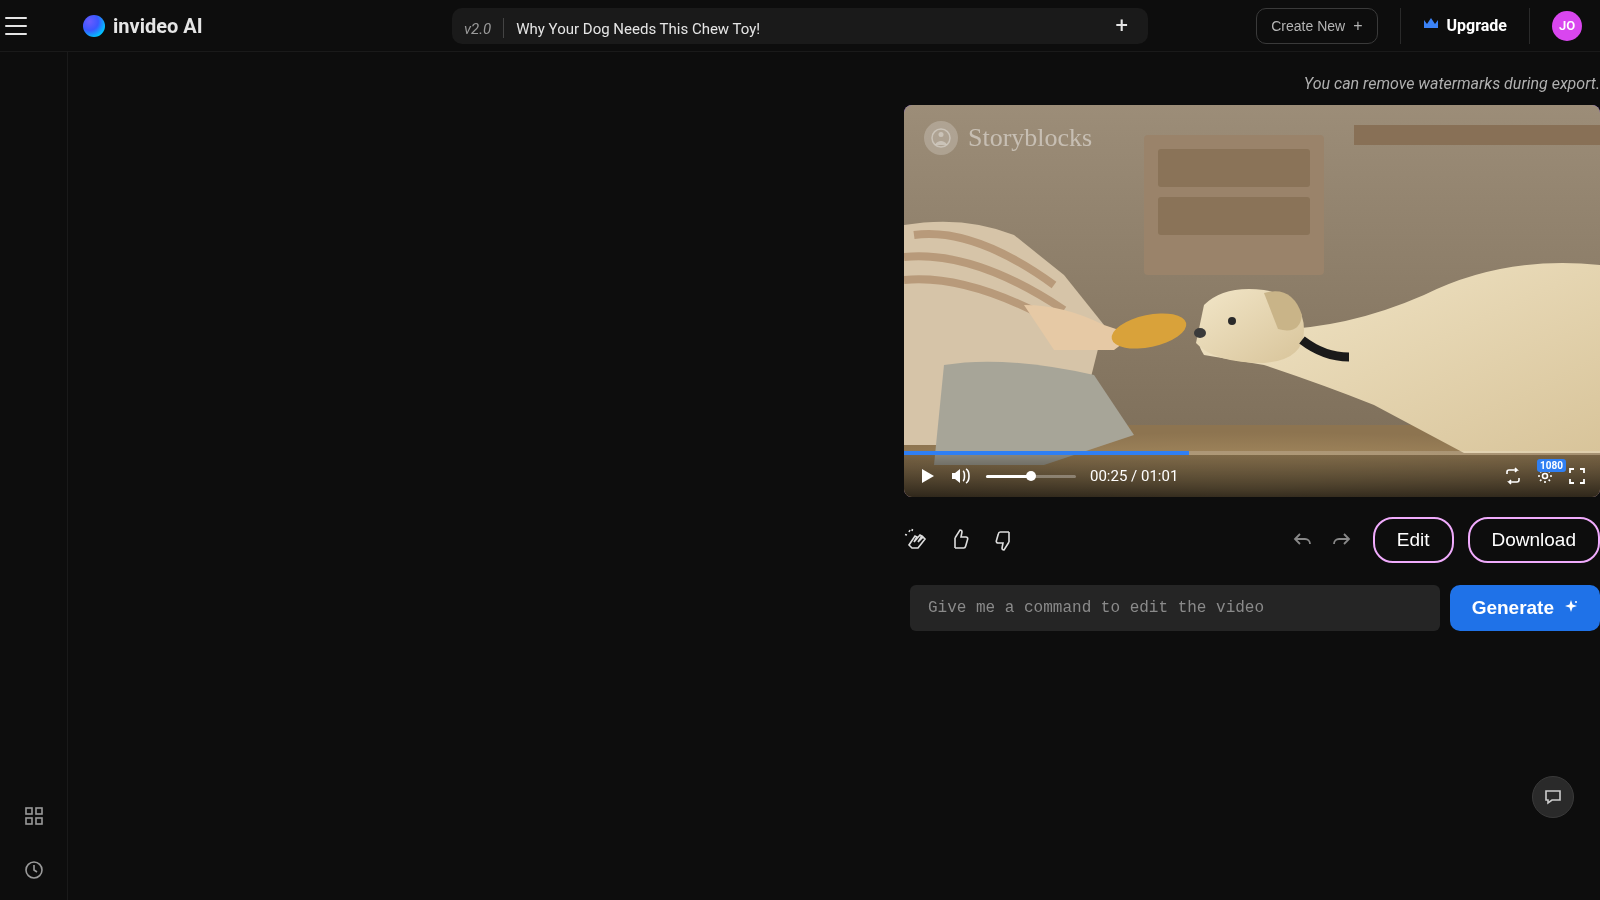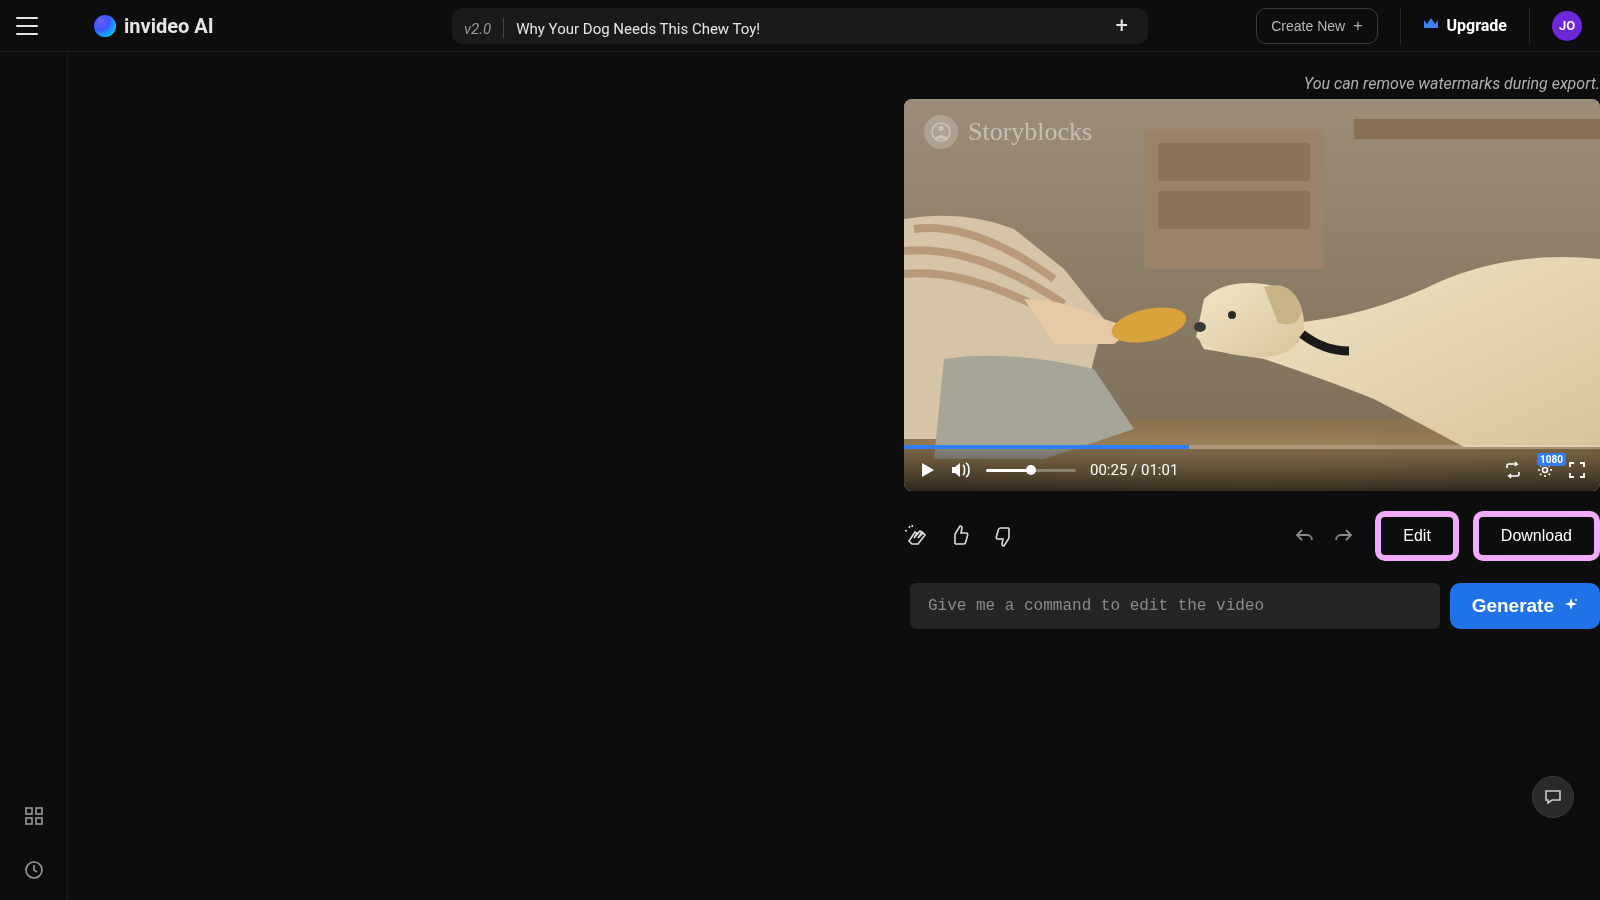--- a/index.html
+++ b/index.html
@@ -11,21 +11,21 @@
   font-family: -apple-system, BlinkMacSystemFont, "Segoe UI", Roboto, sans-serif;
   overflow: hidden;
   position: relative;
 }
 
 
 .header {
   height: 52px;
   display: flex;
   align-items: center;
-  padding: 0 16px;
+  padding: 0 5px;
   border-bottom: 1px solid #1a1a1a;
   position: relative;
 }
 .hamburger { width: 22px; height: 18px; display: flex; flex-direction: column; justify-content: space-between; cursor: pointer; }
 .hamburger span { display: block; height: 2px; background: #e5e5e5; border-radius: 1px; }
 
 .logo-wrap { display: flex; align-items: center; margin-left: 56px; gap: 8px; }
 .logo-mark {
   width: 22px; height: 22px; border-radius: 50%;
   background: radial-gradient(circle at 30% 30%, #6a5cff, #3b57ff 40%, #00c2ff 75%, #1abfff);
@@ -46,36 +46,36 @@
 .header-right { position: absolute; right: 18px; display: flex; align-items: center; gap: 22px; }
 .create-new {
   background: transparent; border: 1px solid #3a3a3a; color: #b5b5b5;
   padding: 8px 14px; border-radius: 10px; font-size: 14px; font-weight: 500;
   display: flex; align-items: center; gap: 8px; cursor: pointer;
 }
 .create-new .pl { font-size: 16px; }
 .vdiv { width: 1px; height: 36px; background: #2a2a2a; }
 .upgrade { display: flex; align-items: center; gap: 8px; font-weight: 700; font-size: 16px; cursor: pointer; color: #fff;}
 .crown { color: #3b82f6; }
-.avatar { width: 30px; height: 30px; border-radius: 50%; background: #6d28d9; display: flex; align-items: center; justify-content: center; font-size: 13px; font-weight: 600; color: #fff; cursor: pointer; }
+.avatar { width: 30px; height: 30px; border-radius: 50%; background: #d946ef; display: flex; align-items: center; justify-content: center; font-size: 13px; font-weight: 600; color: #fff; cursor: pointer; }
 
 
 .left-rail {
   position: absolute; left: 0; top: 52px; bottom: 0; width: 68px;
   border-right: 1px solid #1a1a1a;
   display: flex; flex-direction: column; justify-content: flex-end; align-items: center;
   padding-bottom: 20px; gap: 34px;
 }
 .rail-icon { width: 20px; height: 20px; color: #9a9a9a; cursor: pointer; }
 
 
 .main { position: absolute; left: 68px; right: 0; top: 52px; bottom: 0; display: flex; flex-direction: column; align-items: flex-end; }
 .hint { margin-top: 22px; color: #b0b0b0; font-style: italic; font-size: 16px; }
 
-.video-box { margin-top: 6px; width: 696px; height: 392px; background: #8b5cf6; border-radius: 8px; position: relative; overflow: hidden; }
+.video-box { margin-top: 12px; width: 696px; height: 392px; background: #8b5cf6; border-radius: 8px; position: relative; overflow: hidden; }
 .video-frame { position: absolute; inset: 0; }
 .video-frame svg { width: 100%; height: 100%; display: block; }
 .watermark-row { position: absolute; top: 16px; left: 20px; display: flex; align-items: center; gap: 10px; opacity: 0.6; }
 .watermark-logo { width: 34px; height: 34px; border-radius: 50%; background: rgba(255,255,255,0.35); display:flex;align-items:center;justify-content:center; }
 .watermark-text { font-size: 26px; color: rgba(255,255,255,0.75); font-weight: 400; font-family: Georgia, serif; }
 
 .progress-track { position: absolute; left: 0; right: 0; bottom: 42px; height: 4px; background: rgba(255,255,255,0.18); }
 .progress-fill { height: 100%; background: #2f7ff3; }
 
 .controls { position: absolute; left: 0; right: 0; bottom: 0; height: 42px; background: linear-gradient(to top, rgba(0,0,0,0.7), rgba(0,0,0,0.2)); display: flex; align-items: center; padding: 0 14px; gap: 14px; }
@@ -87,21 +87,21 @@
 .controls-right { margin-left: auto; display: flex; align-items: center; gap: 14px; }
 .quality-badge { position: relative; }
 .quality-pill { position: absolute; top: -8px; right: -12px; background: #2f7ff3; color: #fff; font-size: 10px; font-weight: 700; padding: 1px 3px; border-radius: 3px; }
 
 
 .action-row { width: 696px; margin-top: 20px; display: flex; align-items: center; }
 .feedback-icons { display: flex; gap: 20px; }
 .fb-icon { width: 24px; height: 24px; color: #ddd; cursor: pointer; }
 .undo-redo { margin-left: auto; display: flex; gap: 18px; margin-right: 20px; }
 .ur-icon { width: 22px; height: 22px; color: #888; cursor: pointer; }
-.btn-outline { background: transparent; border: 6px solid #f0abfc; color: #fff; font-size: 16px; padding: 10px 22px; border-radius: 10px; cursor: pointer; }
+.btn-outline { background: transparent; border: 2px solid #f0abfc; color: #fff; font-size: 19px; padding: 10px 22px; border-radius: 20px; cursor: pointer; }
 .btn-outline + .btn-outline { margin-left: 14px; }
 
 
 .cmd-row { width: 690px; margin-top: 22px; display: flex; gap: 10px; }
 .cmd-input { flex: 1; background: #252525; border: none; color: #ccc; font-size: 16px; padding: 14px 18px; border-radius: 6px; outline: none; font-family: Liberation Mono, monospace; }
 .cmd-input::placeholder { color: #8a8a8a; }
 .generate-btn { background: #1f72e8; color: #fff; font-size: 19px; font-weight: 600; border: none; padding: 0 22px; border-radius: 10px; display: flex; align-items: center; gap: 10px; cursor: pointer; }
 
 
 .chat-fab {

